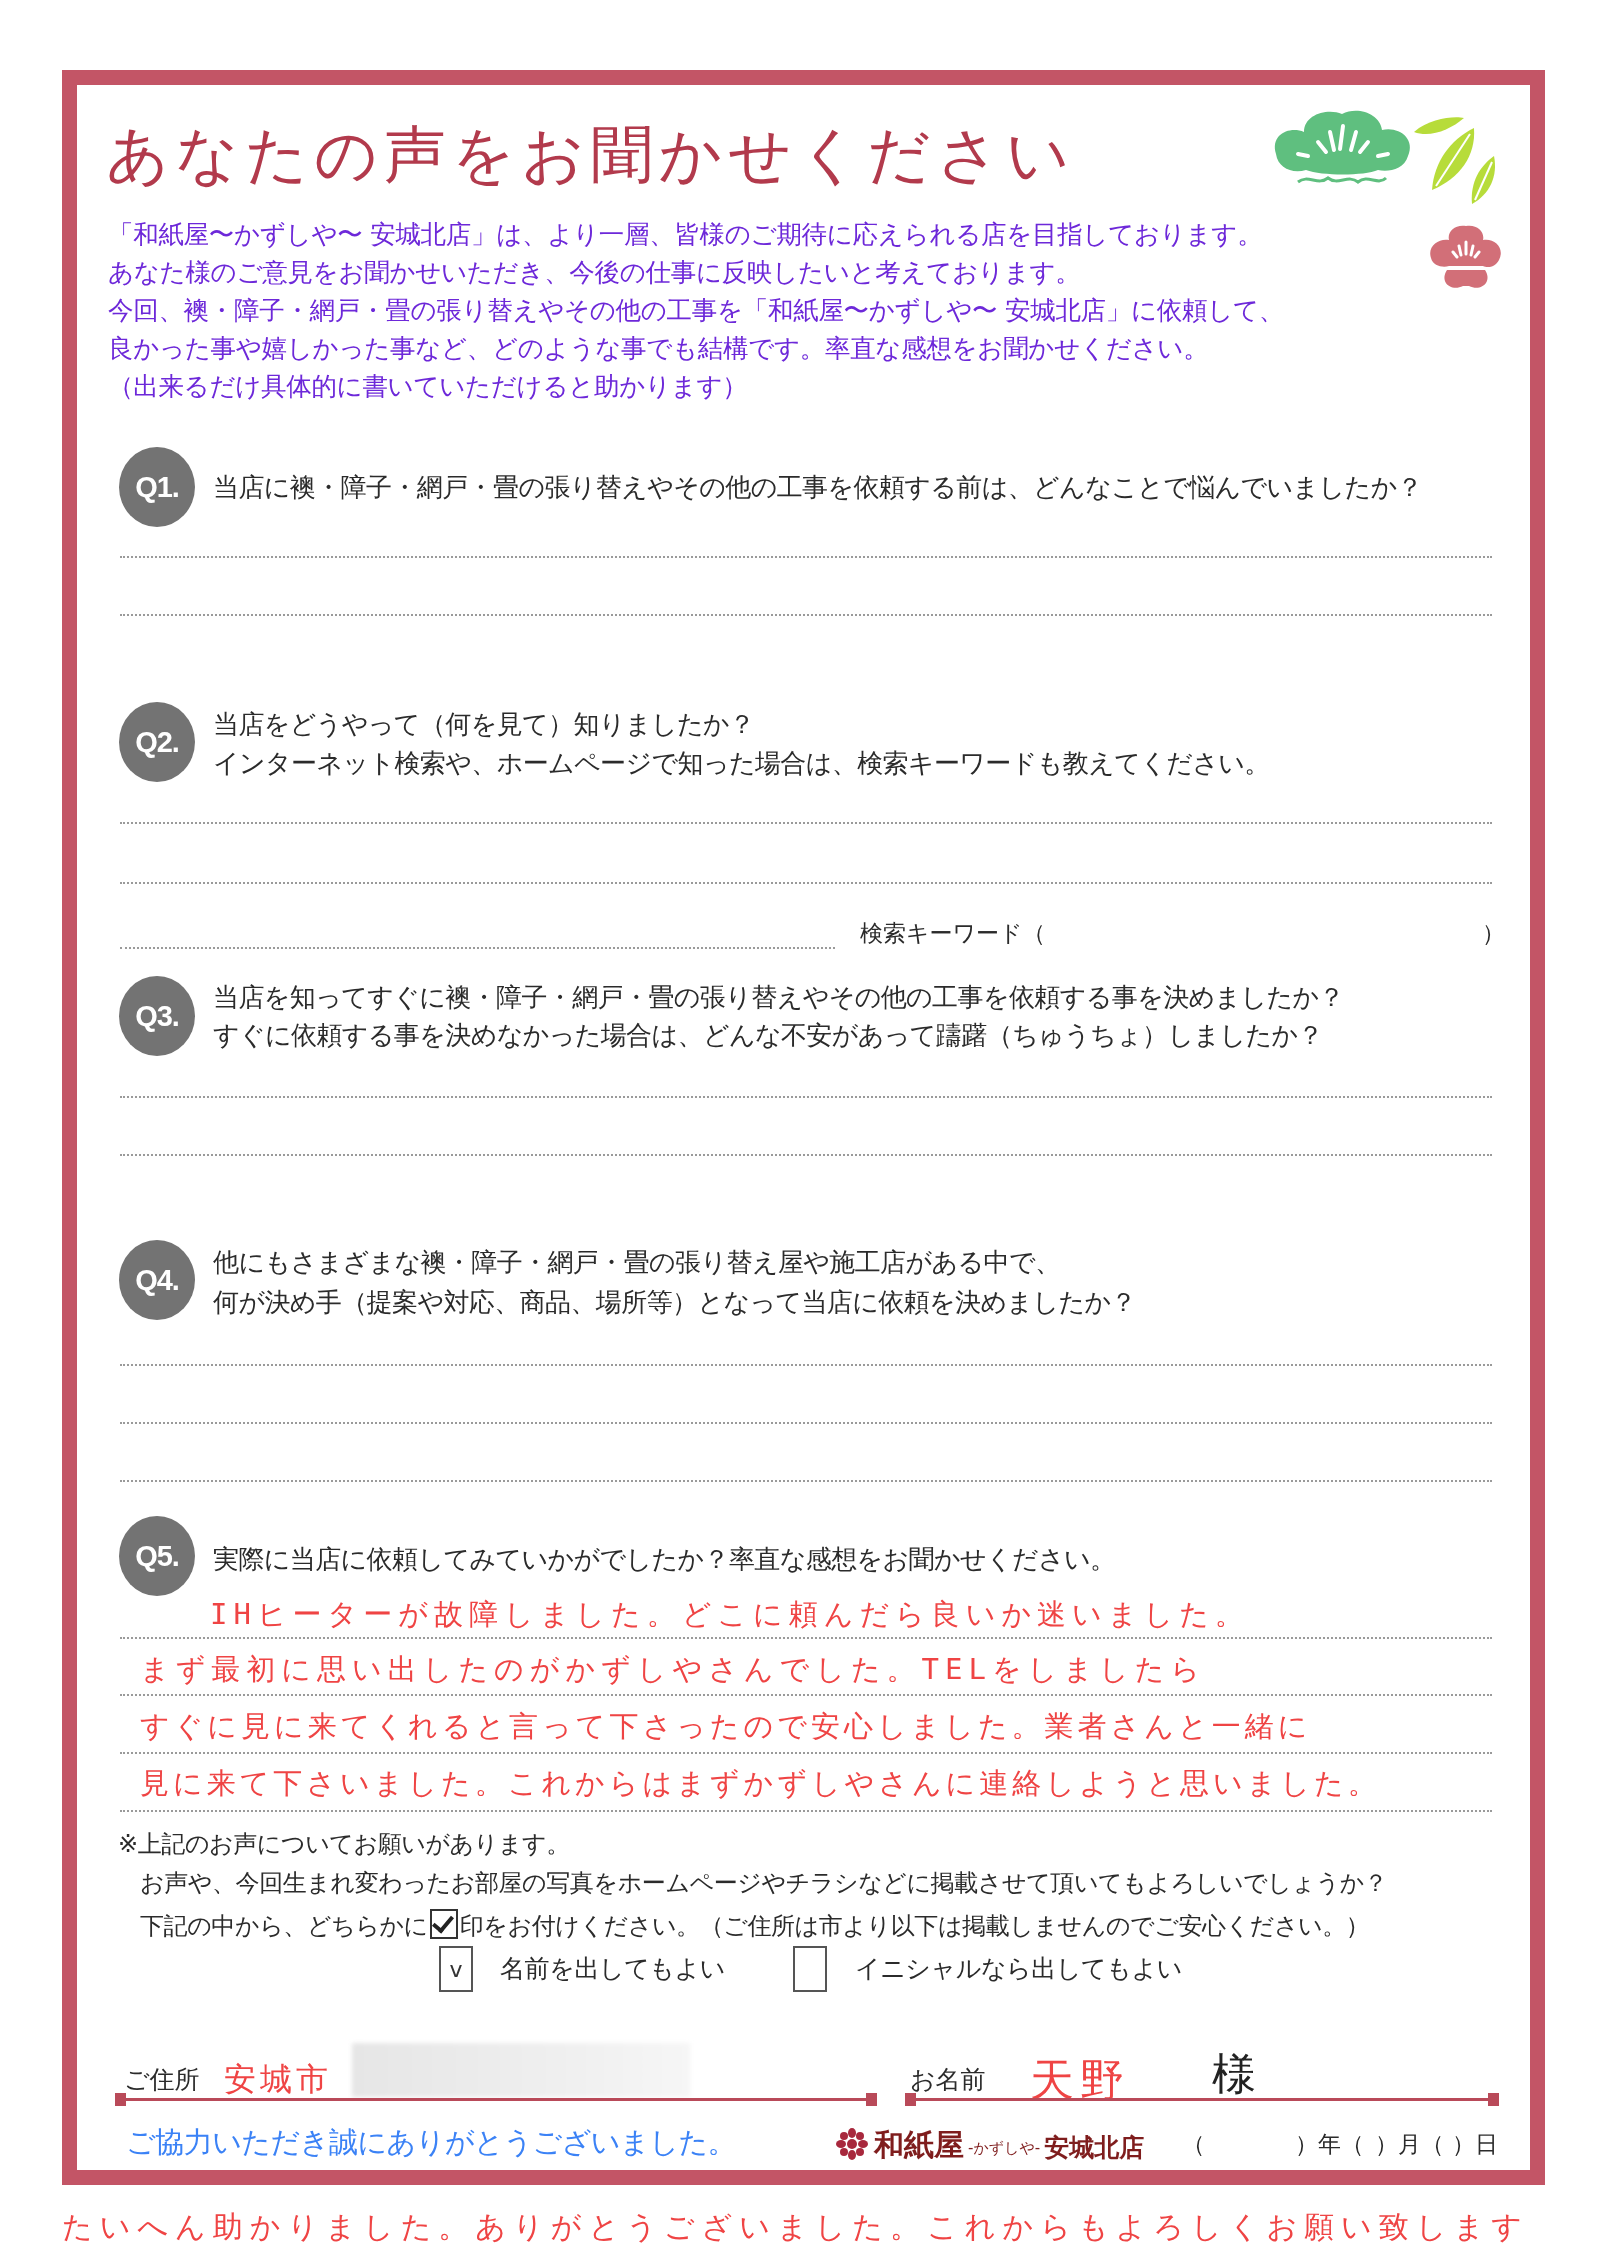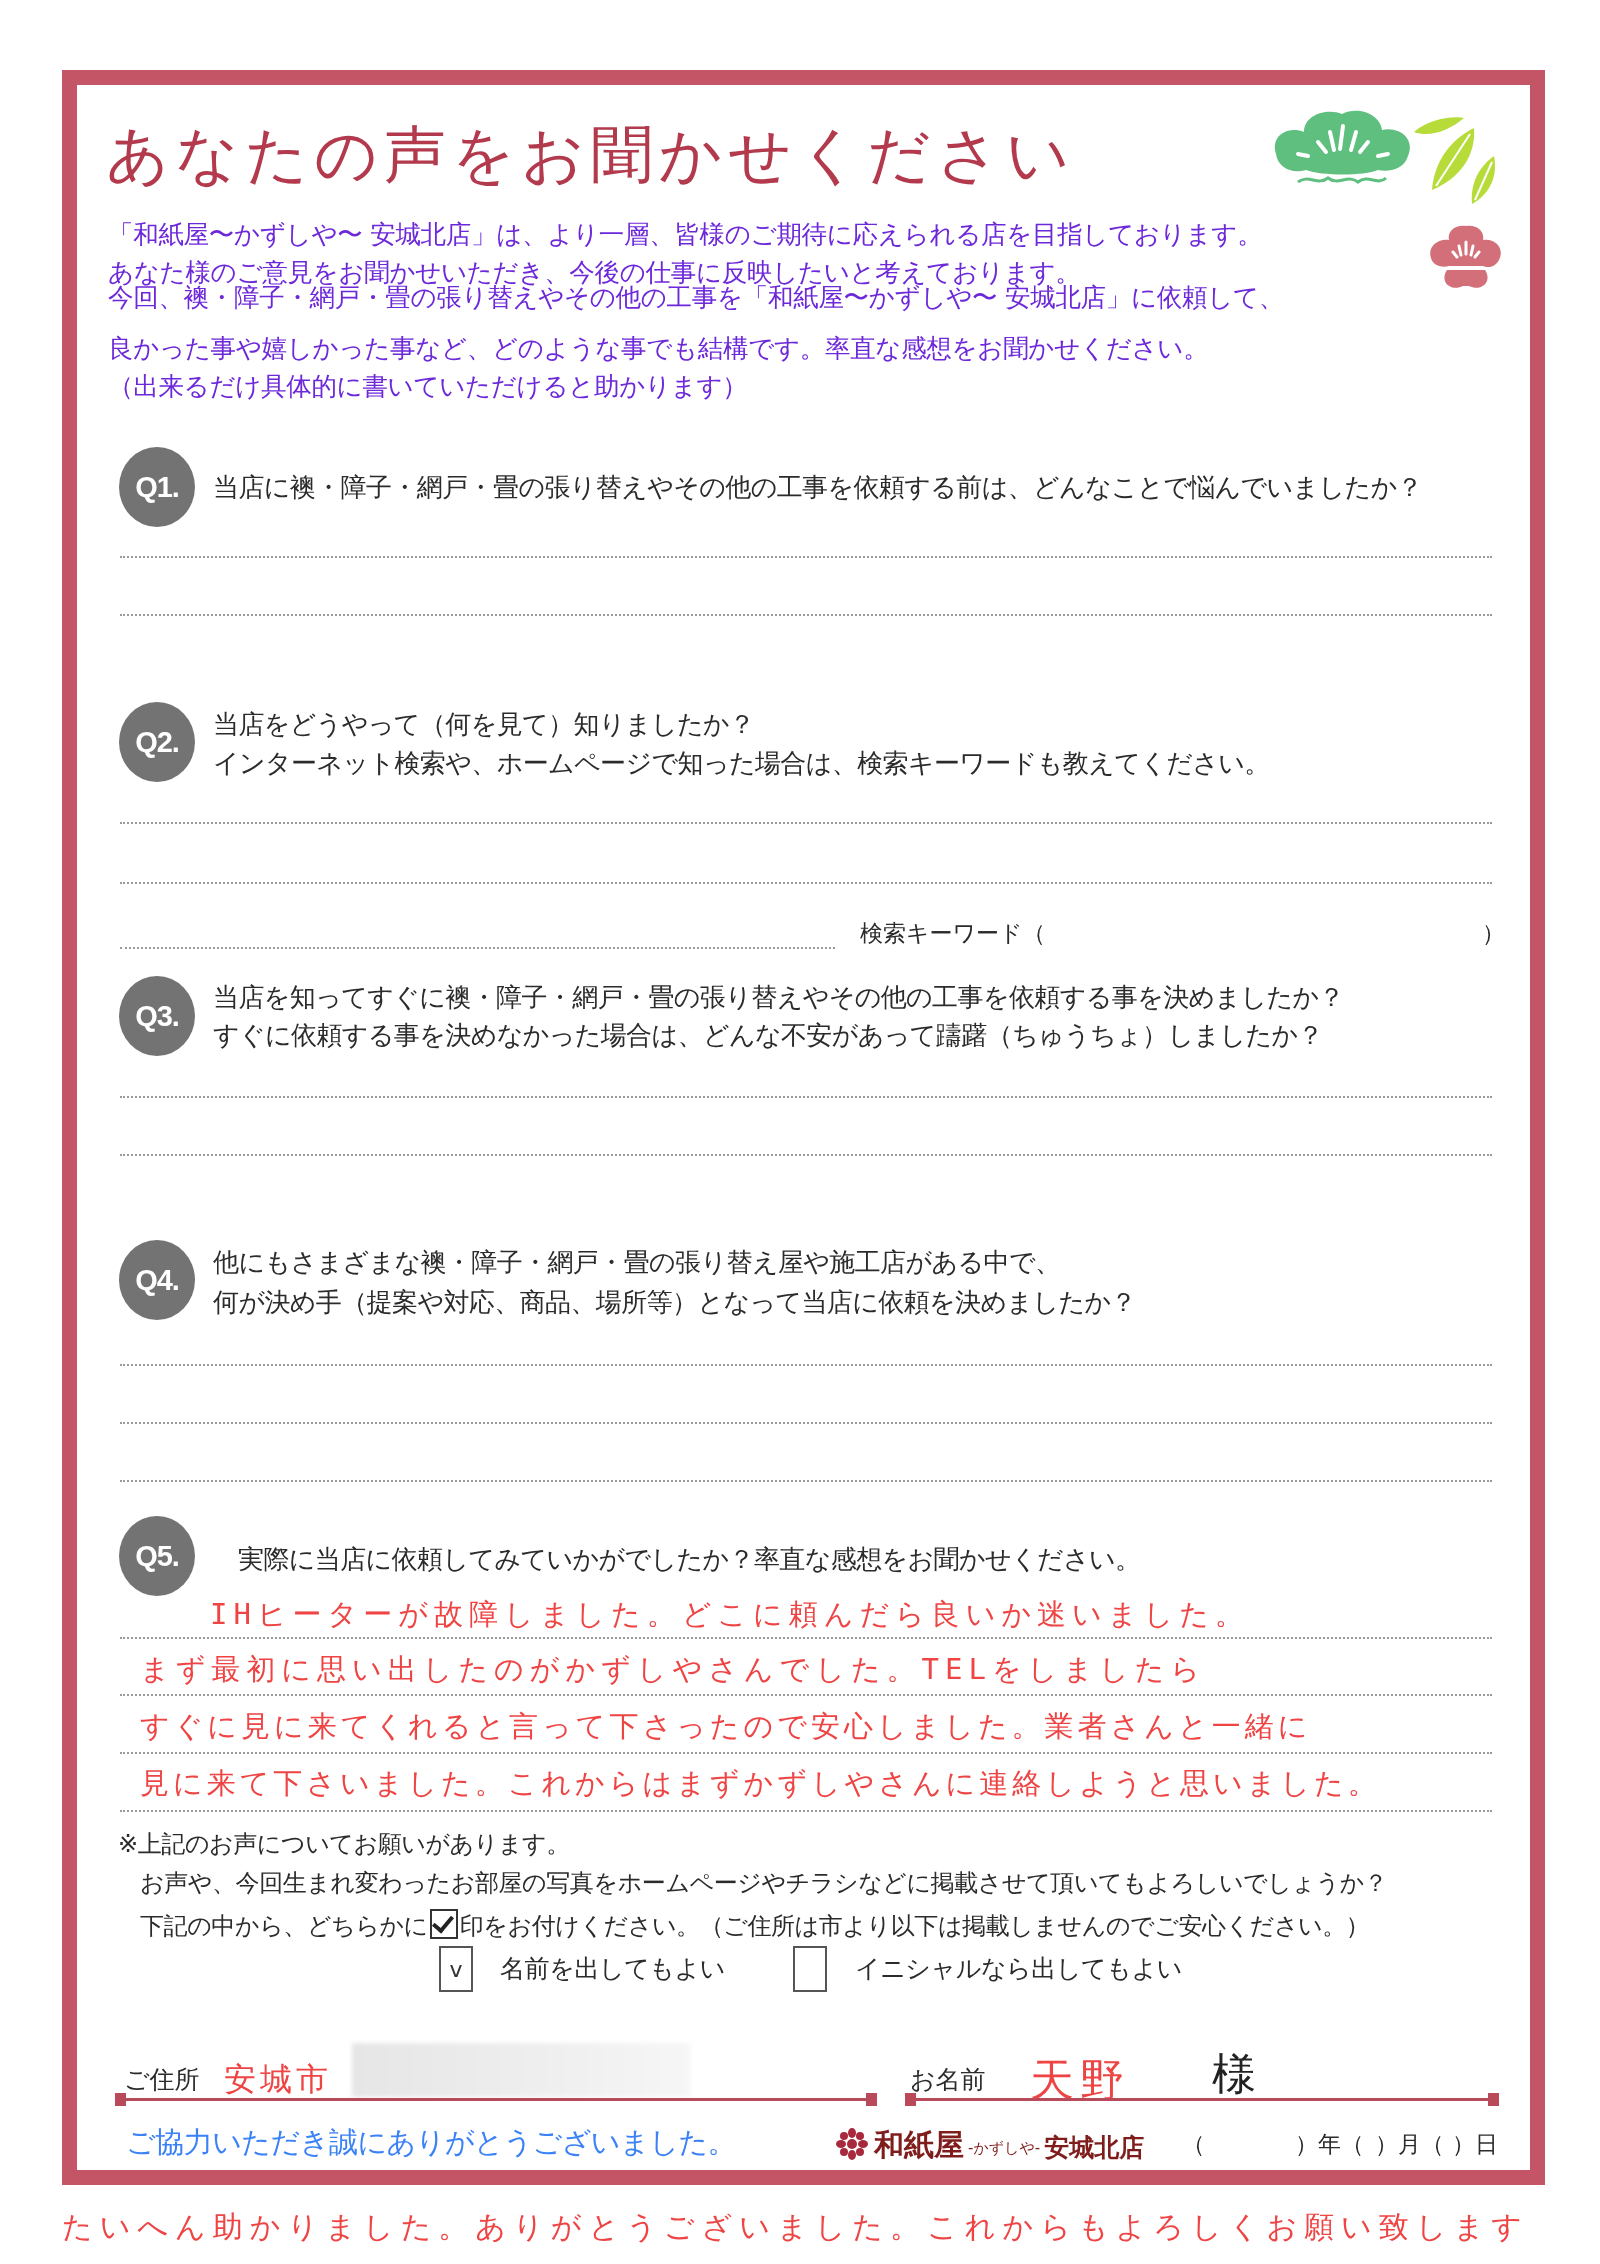--- a/index.html
+++ b/index.html
@@ -58,21 +58,21 @@
   <path d="M65,88 L82,50" stroke="#fff" stroke-width="2"></path>
 </svg>
 <svg class="abs" style="left:1425px;top:222px;" width="82" height="70" viewBox="0 0 82 70">
   <path d="M41,4 C52,2 60,10 58,18 C70,16 80,26 74,38 C70,46 62,46 58,44 L24,44 C18,46 8,44 6,36 C2,24 14,16 24,18 C22,10 30,2 41,4 Z" fill="#d26f78"></path>
   <path d="M22,48 C14,60 26,70 38,64 L44,64 C56,70 68,60 60,48 Z" fill="#d26f78"></path>
   <path d="M41,20 L41,32 M34,24 L36,33 M48,24 L46,33 M28,30 L32,35 M54,30 L50,35" stroke="#fff" stroke-width="3" stroke-linecap="round"></path>
 </svg>
 
 <div class="intro" style="top:222px;">「和紙屋〜かずしや〜 安城北店」は、より一層、皆様のご期待に応えられる店を目指しております。</div>
 <div class="intro" style="top:260px;">あなた様のご意見をお聞かせいただき、今後の仕事に反映したいと考えております。</div>
-<div class="intro" style="top:285px;text-align:center;">今回、襖・障子・網戸・畳の張り替えやその他の工事を「和紙屋〜かずしや〜 安城北店」に依頼して、</div>
+<div class="intro" style="top:298px;text-align:center;">今回、襖・障子・網戸・畳の張り替えやその他の工事を「和紙屋〜かずしや〜 安城北店」に依頼して、</div>
 <div class="intro" style="top:336px;">良かった事や嬉しかった事など、どのような事でも結構です。率直な感想をお聞かせください。</div>
 <div class="intro" style="top:374px;">（出来るだけ具体的に書いていただけると助かります）</div>
 
 <div class="badge" style="left:119px;top:447px;">Q1.</div>
 <div class="qtext" style="top:474px;">当店に襖・障子・網戸・畳の張り替えやその他の工事を依頼する前は、どんなことで悩んでいましたか？</div>
 <div class="dots" style="top:556px;"></div>
 <div class="dots" style="top:614px;"></div>
 
 <div class="badge" style="left:119px;top:702px;">Q2.</div>
 <div class="qtext" style="top:711px;">当店をどうやって（何を見て）知りましたか？</div>
@@ -91,21 +91,21 @@
 <div class="dots" style="top:1154px;"></div>
 
 <div class="badge" style="left:119px;top:1240px;">Q4.</div>
 <div class="qtext" style="top:1249px;">他にもさまざまな襖・障子・網戸・畳の張り替え屋や施工店がある中で、</div>
 <div class="qtext" style="top:1289px;">何が決め手（提案や対応、商品、場所等）となって当店に依頼を決めましたか？</div>
 <div class="dots" style="top:1364px;"></div>
 <div class="dots" style="top:1422px;"></div>
 <div class="dots" style="top:1480px;"></div>
 
 <div class="badge" style="left:119px;top:1516px;">Q5.</div>
-<div class="qtext" style="top:1546px;margin-left:25px;">実際に当店に依頼してみていかがでしたか？率直な感想をお聞かせください。</div>
+<div class="qtext" style="top:1546px;">実際に当店に依頼してみていかがでしたか？率直な感想をお聞かせください。</div>
 <div class="hand" style="left:210px;top:1600px;">IHヒーターが故障しました。どこに頼んだら良いか迷いました。</div>
 <div class="dots" style="top:1637px;"></div>
 <div class="hand" style="left:140px;top:1655px;">まず最初に思い出したのがかずしやさんでした。TELをしましたら</div>
 <div class="dots" style="top:1694px;"></div>
 <div class="hand" style="left:140px;top:1712px;letter-spacing:4px;">すぐに見に来てくれると言って下さったので安心しました。業者さんと一緒に</div>
 <div class="dots" style="top:1752px;"></div>
 <div class="hand" style="left:140px;top:1769px;letter-spacing:4px;">見に来て下さいました。これからはまずかずしやさんに連絡しようと思いました。</div>
 <div class="dots" style="top:1810px;"></div>
 
 <div class="note" style="left:118px;top:1832px;">※上記のお声についてお願いがあります。</div>

